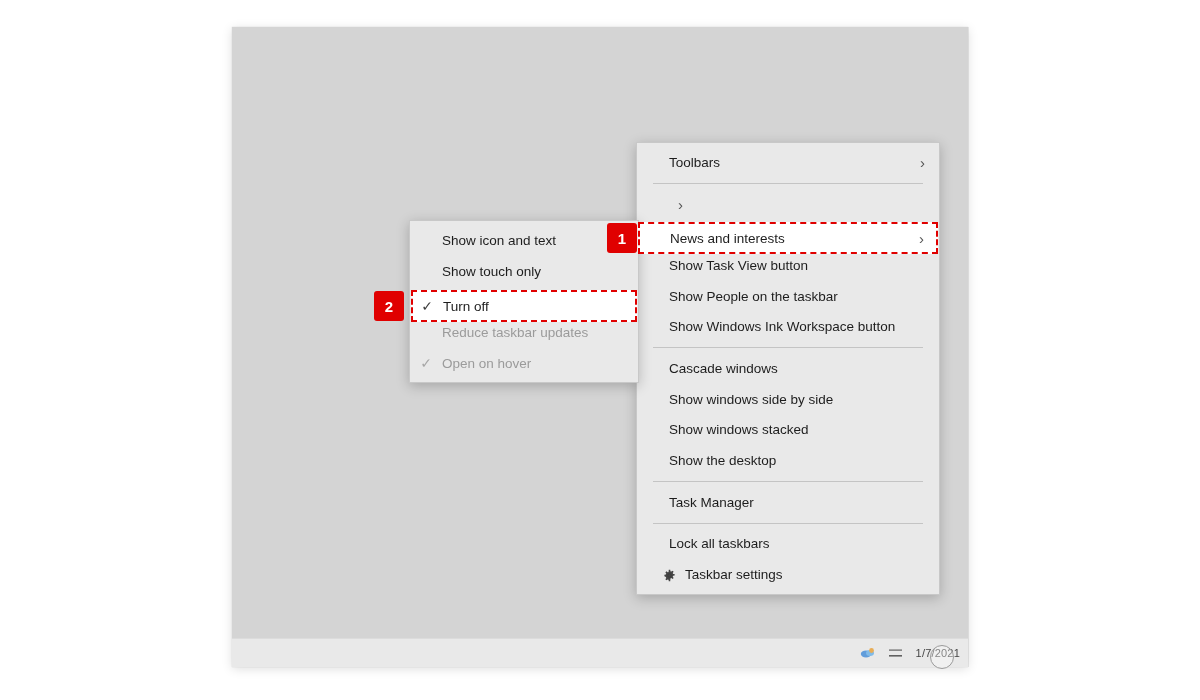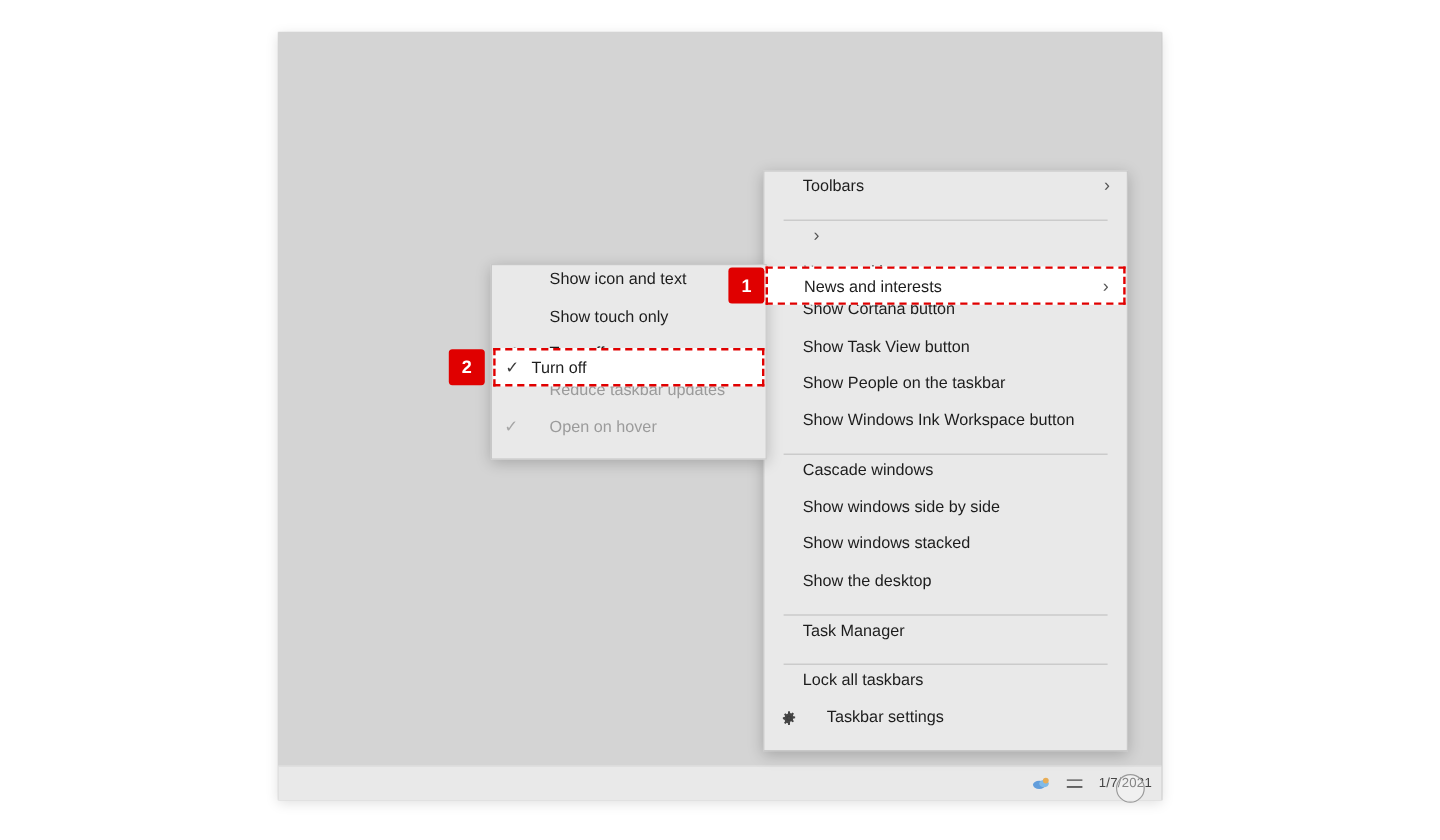--- a/index.html
+++ b/index.html
@@ -76,28 +76,27 @@
     position: absolute;
     background: #e9e9e9;
     border: 1px solid #c8c8c8;
     box-shadow: 0 3px 12px rgba(0,0,0,0.22);
     padding: 4px 0;
     box-sizing: border-box;
   }
   .ctx-item {
     position: relative;
     display: flex;
-    align-items: flex-start;
+    align-items: center;
     height: 30.7px;
     padding: 0 14px 0 0;
     color: #1d1d1d;
     font-size: 13.5px;
     white-space: nowrap;
     cursor: default;
-    gap: 16px;
   }
   .ctx-item.disabled { color: #9b9b9b; }
   .ctx-check {
     width: 32px;
     flex: 0 0 32px;
     text-align: center;
     font-size: 14px;
     line-height: 1;
     color: #3c3c3c;
   }
@@ -118,21 +117,21 @@
   }
 
   
   #taskbar-context-menu {
     left: 636px;
     top: 142px;
     width: 304px;
   }
   #taskbar-context-menu .ctx-item { padding-left: 32px; }
   #taskbar-context-menu .ctx-item .ctx-check { display: none; }
-  #taskbar-context-menu .ctx-item.has-icon { padding-left: 4px; }
+  #taskbar-context-menu .ctx-item.has-icon { padding-left: 16px; }
   #taskbar-context-menu .ctx-item.has-icon .ctx-check { display: block; }
 
   
   #news-submenu {
     left: 409px;
     top: 220px;
     width: 230px;
     background: #e9e9e9;
   }
   #news-submenu .ctx-item { font-size: 13.5px; }
@@ -249,23 +248,20 @@
 
   <div class="ctx-item">
     <span class="ctx-arrow">›</span>
   </div>
 
   <div class="ctx-item">
     <span class="ctx-label">News and interests</span>
     <span class="ctx-arrow">›</span>
   </div>
 
-  <div class="ctx-item">
-    <span class="ctx-label">Show Cortana button</span>
-  </div>
 
   <div class="ctx-item">
     <span class="ctx-label">Show Task View button</span>
   </div>
 
   <div class="ctx-item">
     <span class="ctx-label">Show People on the taskbar</span>
   </div>
 
   <div class="ctx-item">

